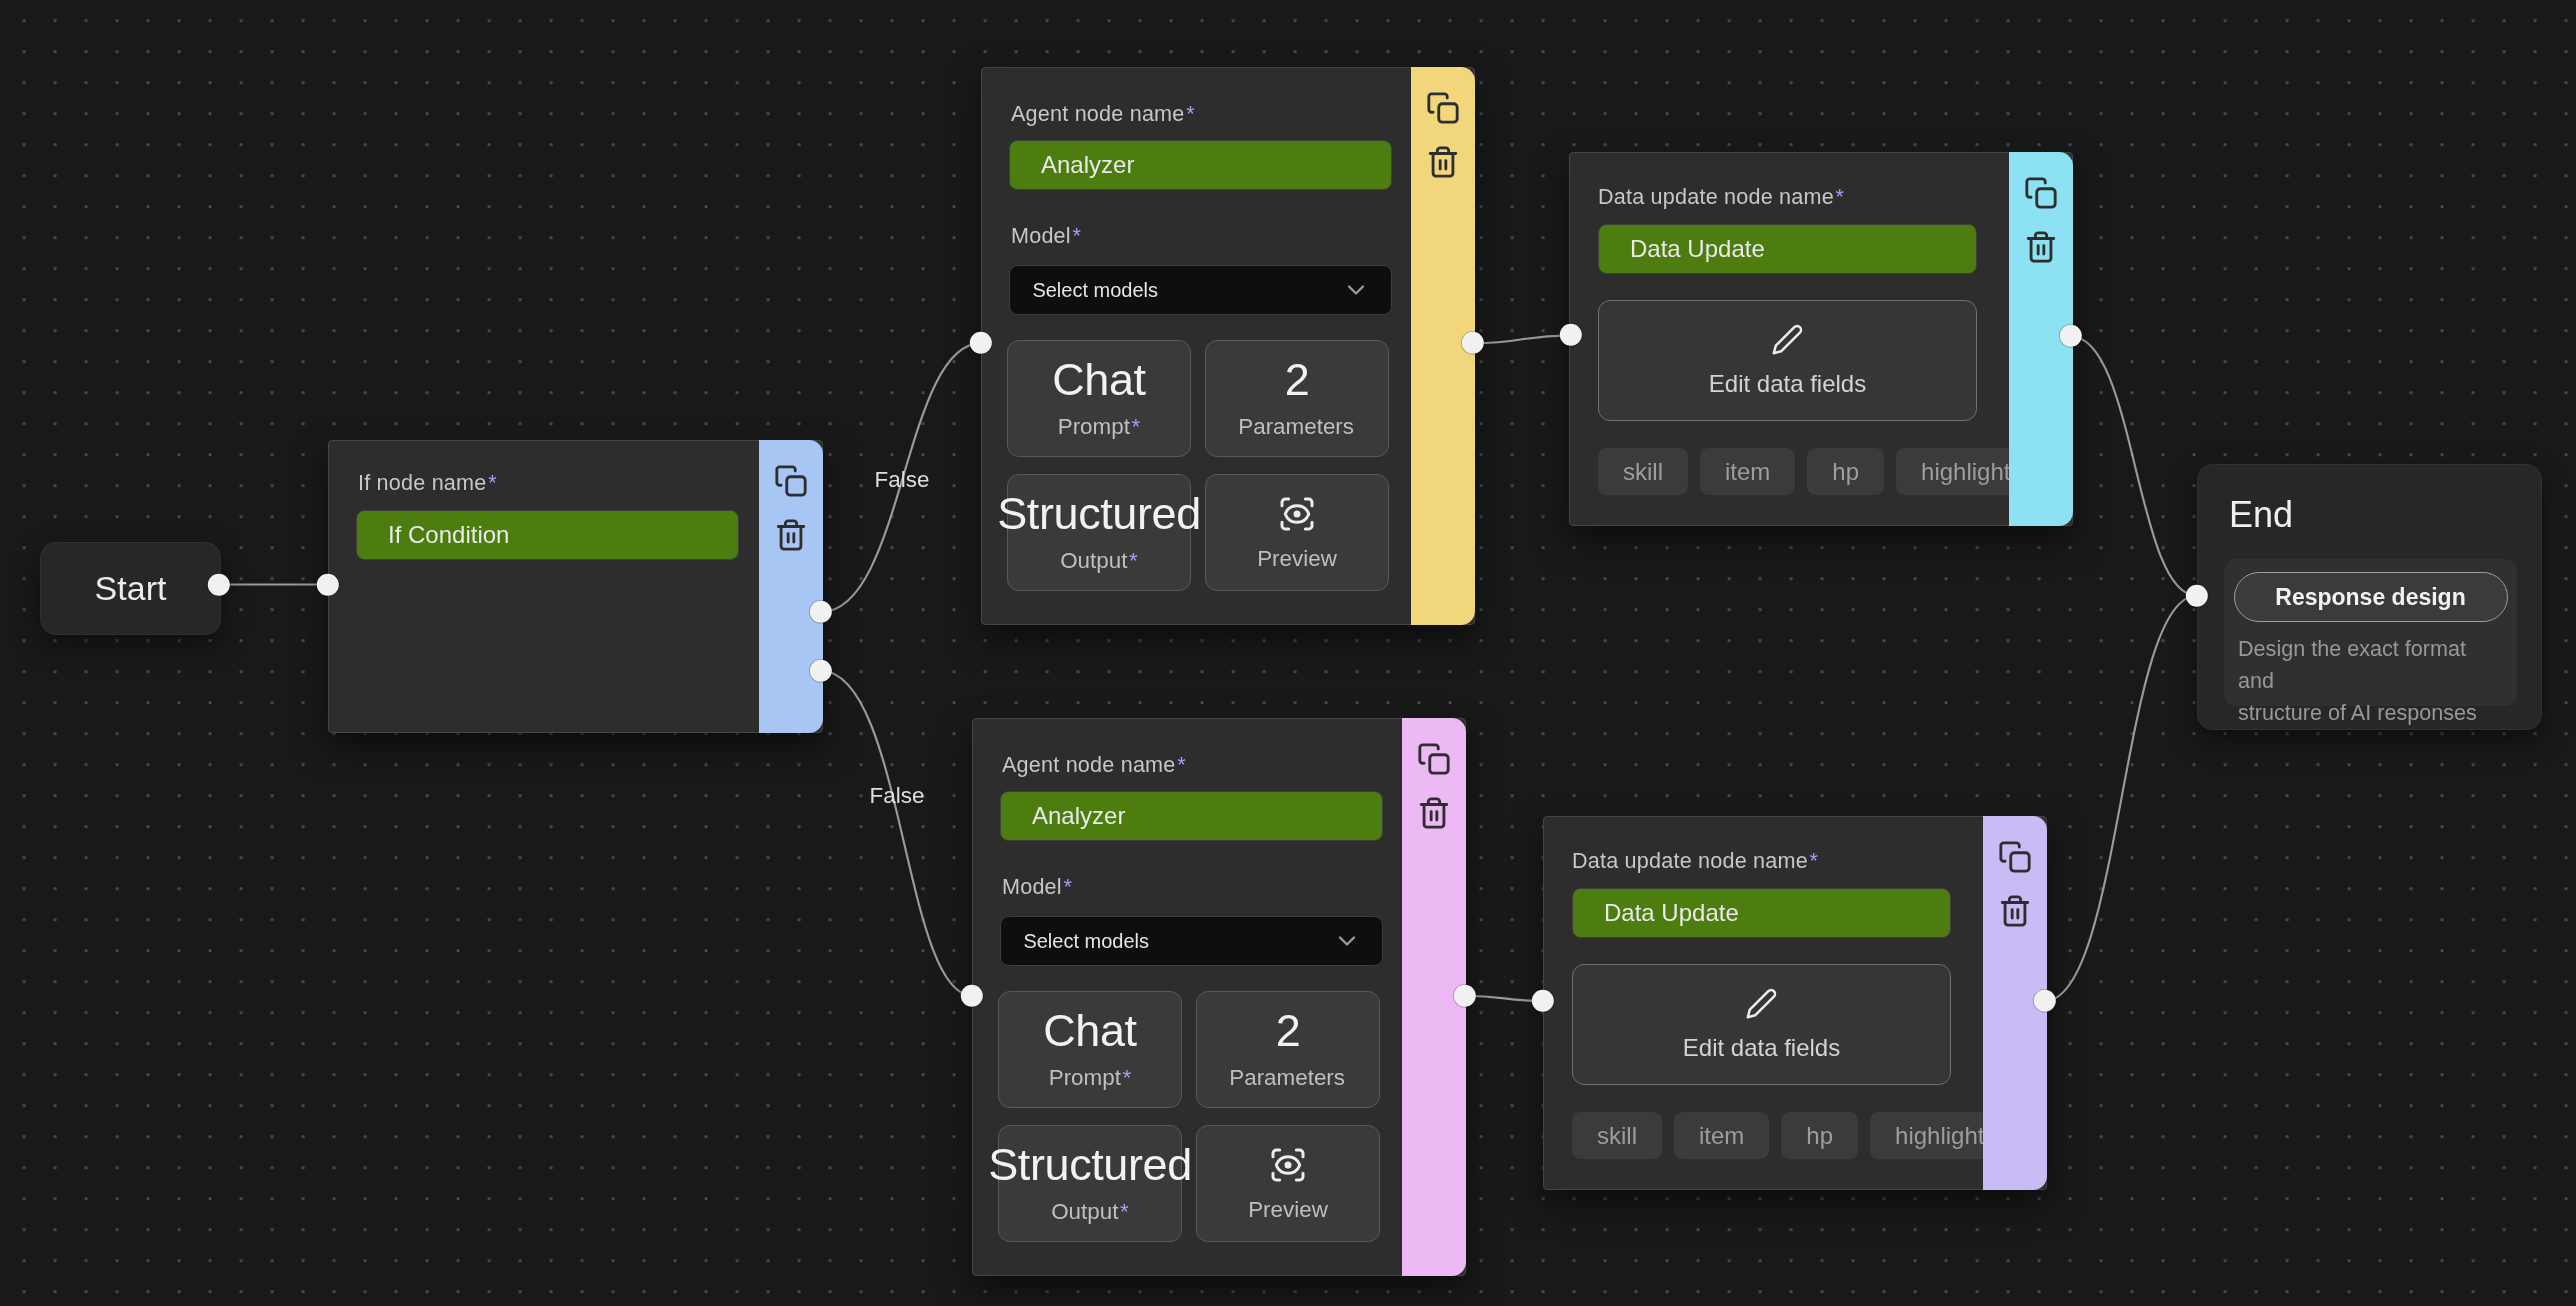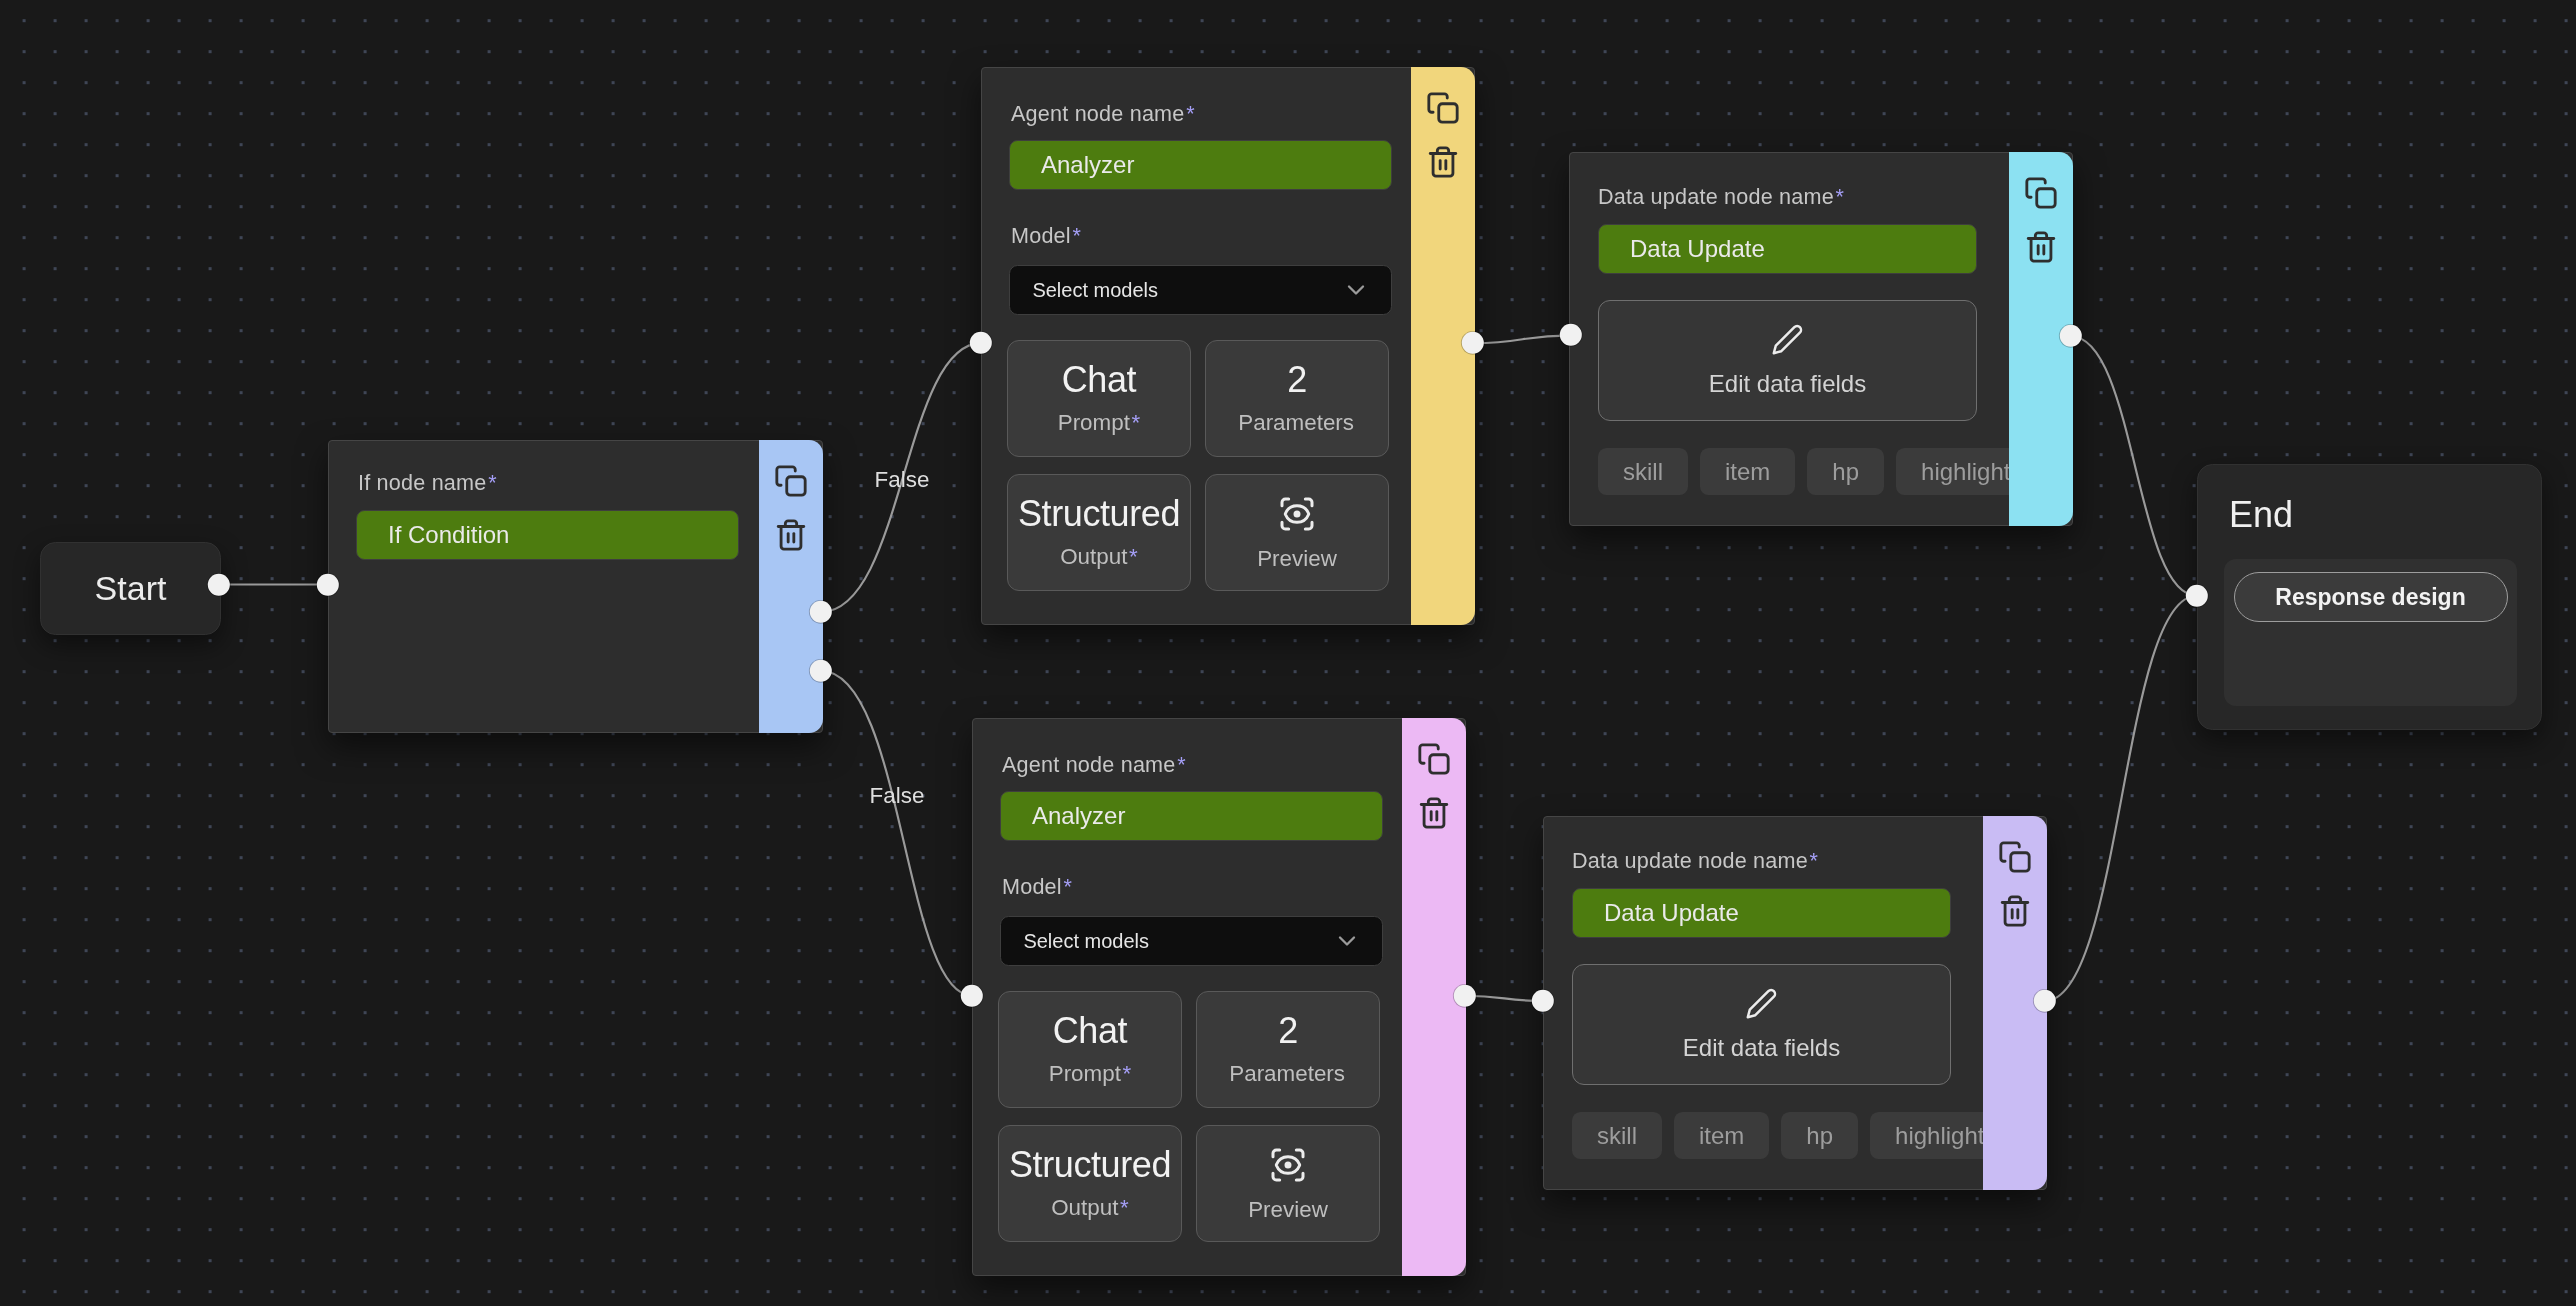--- a/index.html
+++ b/index.html
@@ -32,21 +32,21 @@
   .select svg{width:28px;height:28px;color:#9b9b9b}
   .edit-btn{position:absolute;background:#363636;border:1.3px solid #6f6f6f;border-radius:12px;
         display:flex;flex-direction:column;align-items:center;justify-content:center;gap:14px;
         color:#d4d4d4;font-size:24px;box-sizing:border-box;cursor:pointer}
   .edit-btn svg{width:33px;height:33px;color:#ececec}
 
   .tiles{position:absolute;display:grid;grid-template-columns:184px 184px;column-gap:14px;row-gap:17px}
   .tile{height:117px;background:#3a3a3a;border:1.3px solid #595959;border-radius:12px;
         display:flex;flex-direction:column;align-items:center;justify-content:center;gap:12px;
         box-sizing:border-box;cursor:pointer}
-  .tile-main{font-size:36px;color:#f2f2f2;letter-spacing:-0.4px;white-space:nowrap;line-height:1}
+  .tile-main{font-size:45px;color:#f2f2f2;letter-spacing:-0.4px;white-space:nowrap;line-height:1}
   .tile-icon{height:40px;display:flex;align-items:center;justify-content:center}
   .tile-icon svg{width:40px;height:40px;color:#ececec}
   .tile-sub{font-size:22.4px;color:#bfbfbf}
 
   .tags{position:absolute;display:flex;gap:12px}
   .tag{height:47px;padding:0 25px;background:#3b3b3b;border-radius:8.6px;color:#9d9d9d;
         font-size:24px;display:flex;align-items:center}
 
   .handle{position:absolute;width:22.4px;height:22.4px;border-radius:50%;background:#f1f1f1;
         transform:translate(-50%,-50%);z-index:6;box-shadow:0 0 0 0.9px rgba(0,0,0,.25)}
@@ -281,20 +281,24 @@
             <line x1="14" y1="11" x2="14" y2="17"></line>
           </svg>
         </div>
     </div>
   </div>
 
   <div class="simple-node" style="left:2197px;top:464px;width:343px;height:264px">
     <div class="end-title">End</div>
     <div class="end-panel">
       <div class="end-btn">Response design</div>
+      <div class="end-desc">
+        <span>Design the exact format and</span><br>
+        <span>structure of AI responses</span>
+      </div>
     </div>
   </div>
 
   <div class="handle" style="left:219px;top:585px"></div>
   <div class="handle" style="left:328px;top:585px"></div>
   <div class="handle" style="left:821px;top:612px"></div>
   <div class="handle" style="left:821px;top:671px"></div>
   <div class="handle" style="left:981px;top:343px"></div>
   <div class="handle" style="left:1473px;top:343px"></div>
   <div class="handle" style="left:1571px;top:335px"></div>

